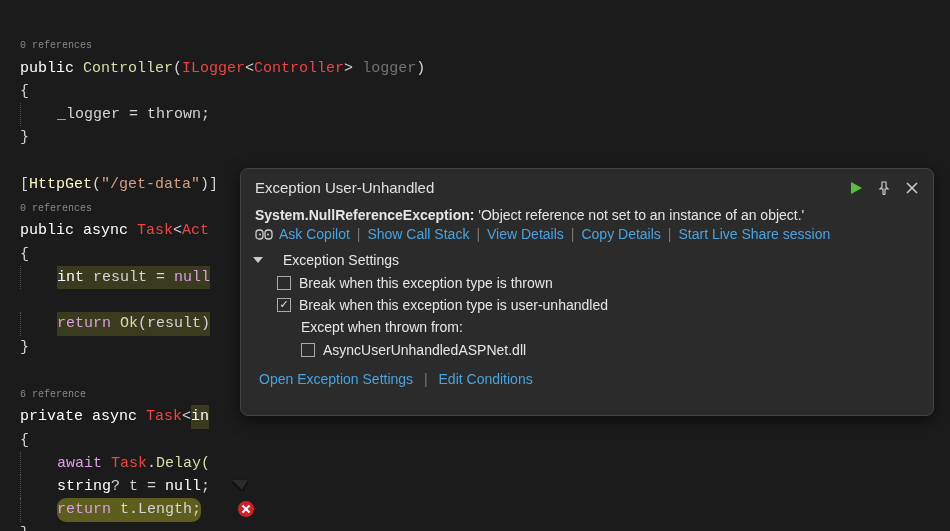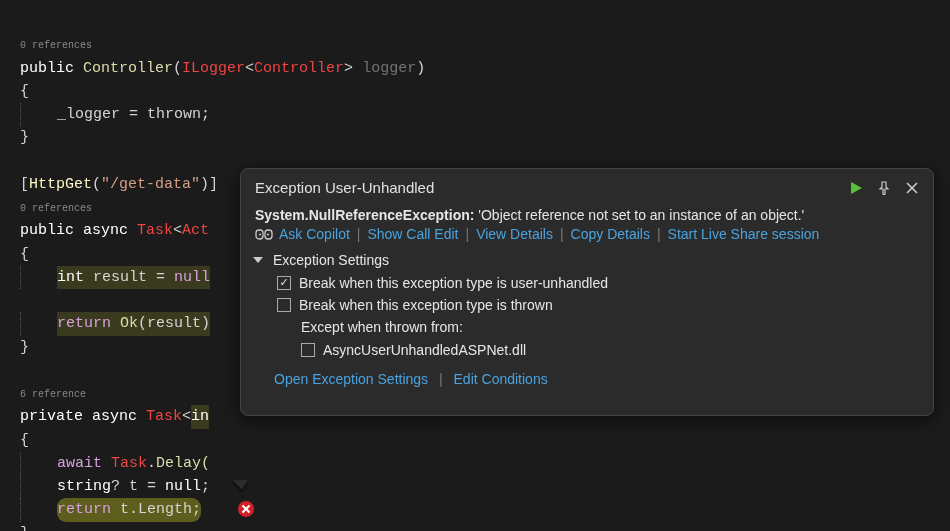--- a/index.html
+++ b/index.html
@@ -61,30 +61,30 @@
     align-items: center;
     flex-wrap: wrap;
     gap: 0;
     margin-bottom: 10px;
     font-size: 14px;
   }
   .popup-links a { color: #4aa3df; text-decoration: none; cursor: pointer; }
   .popup-links .sep { color: #777; margin: 0 7px; }
   .copilot-icon { display:inline-flex; margin-right:6px; vertical-align:middle; }
   .settings-section { margin-top: 4px; }
-  .settings-header { display:flex; align-items:center; gap:10px; cursor:pointer; margin-bottom:4px;}
+  .settings-header { display:flex; align-items:center; gap:20px; cursor:pointer; margin-bottom:4px;}
   .settings-row { display:flex; align-items:center; gap:8px; margin-left: 22px; line-height:1.6; }
   .settings-sub { margin-left: 46px; line-height:1.6;}
   .checkbox {
     width: 14px; height:14px; border:1px solid #aaa; display:inline-flex;
     align-items:center; justify-content:center; font-size:11px; color:#e6e6e6;
     background:#2b2b2b; flex-shrink:0;
   }
   .checkbox.checked::after { content:"✓"; }
-  .bottom-links { margin-top:10px; margin-left:19px; }
+  .bottom-links { margin-top:10px; margin-left:4px; }
   .bottom-links a { color:#4aa3df; text-decoration:none; cursor:pointer; }
   .bottom-links .sep { color:#777; margin: 0 7px; }
   .triangle { display:inline-block; width:0;height:0; border-top:5px solid transparent;border-bottom:5px solid transparent;border-left:6px solid #ccc; transform:rotate(90deg); margin-right:2px;}
   .play-icon svg, .pin-icon svg, .close-icon svg { display:block; }
 
   .error-badge {
     position:absolute;
     left: 237px;
     top: 500px;
     width:18px;height:18px;border-radius:50%;
@@ -168,40 +168,40 @@
     <span class="copilot-icon">
       <svg width="18" height="14" viewBox="0 0 18 14">
           <rect x="1" y="3" width="7" height="9" rx="3" fill="none" stroke="#ccc" stroke-width="1.3"></rect>
           <rect x="10" y="3" width="7" height="9" rx="3" fill="none" stroke="#ccc" stroke-width="1.3"></rect>
           <circle cx="5" cy="7.5" r="1" fill="#ccc"></circle>
           <circle cx="13" cy="7.5" r="1" fill="#ccc"></circle>
         </svg>
     </span>
     <a>Ask Copilot</a>
     <span class="sep">|</span>
-    <a>Show Call Edit</a>
+    <a>Show Call Stack</a>
     <span class="sep">|</span>
     <a>View Details</a>
     <span class="sep">|</span>
     <a>Copy Details</a>
     <span class="sep">|</span>
     <a>Start Live Share session</a>
   </div>
   <div class="settings-section">
     <div class="settings-header">
       <span class="triangle"></span>
       <span>Exception Settings</span>
     </div>
     <div class="settings-row">
+      <span class="checkbox"></span>
+      <span>Break when this exception type is thrown</span>
+    </div>
+    <div class="settings-row">
       <span class="checkbox checked"></span>
       <span>Break when this exception type is user-unhandled</span>
-    </div>
-    <div class="settings-row">
-      <span class="checkbox"></span>
-      <span>Break when this exception type is thrown</span>
     </div>
     <div class="settings-sub">Except when thrown from:</div>
     <div class="settings-row" style="margin-left:46px;">
       <span class="checkbox"></span>
       <span>AsyncUserUnhandledASPNet.dll</span>
     </div>
   </div>
   <div class="bottom-links">
     <a>Open Exception Settings</a>
     <span class="sep">|</span>

